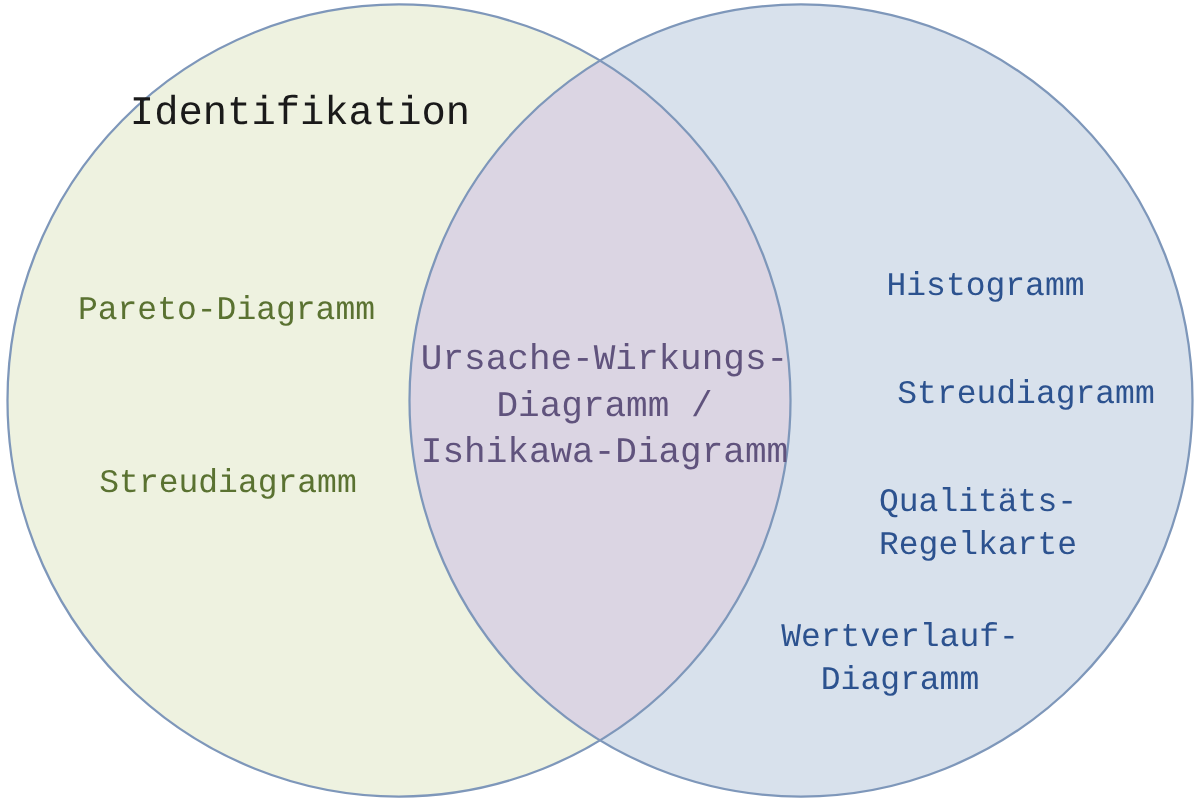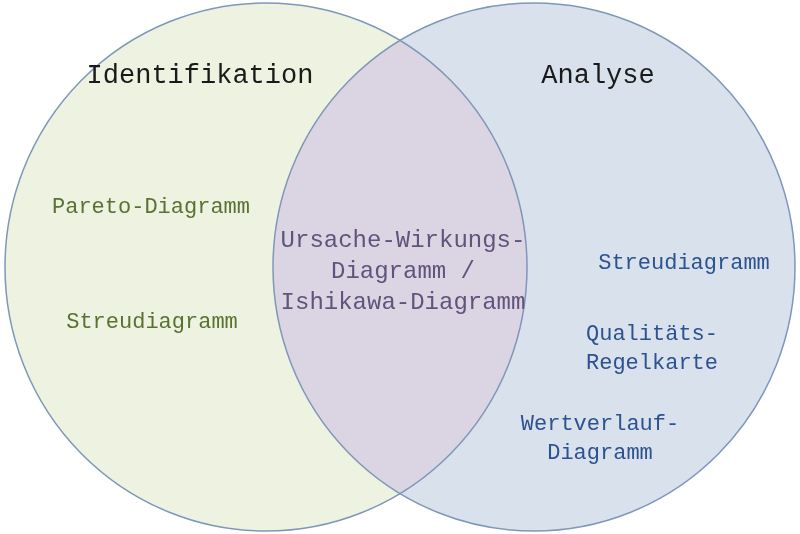--- a/index.html
+++ b/index.html
@@ -74,30 +74,30 @@
     <g clip-path="url(#leftClip)">
       <ellipse cx="534" cy="267" rx="261" ry="264" stroke="none" fill="#dbd5e3"></ellipse>
     </g>
 
     <ellipse cx="266" cy="267" rx="261" ry="264" fill="none" stroke-width="1.5" stroke="#7e97ba"></ellipse>
     <ellipse cx="534" cy="267" rx="261" ry="264" fill="none" stroke-width="1.5" stroke="#7e97ba"></ellipse>
   </svg>
 
   <div class="label set-title pos-left-title">Identifikation</div>
 
-  <div class="label set-title pos-right-title">Analyse</div>
 
   <div class="label left-item pos-pareto">Pareto-Diagramm</div>
 
   <div class="label left-item pos-fluss">Streudiagramm</div>
 
   <div class="label center-item pos-center">Ursache-Wirkungs-
 Diagramm /
 Ishikawa-Diagramm</div>
 
+  <div class="label right-item pos-histogramm">Histogramm</div>
 
   <div class="label right-item pos-streu">Streudiagramm</div>
 
   <div class="label right-item pos-wertverlauf">Wertverlauf-
 Diagramm</div>
 
   <div class="label right-item pos-qualitaets">Qualitäts-
 Regelkarte</div>
 
 </div>

